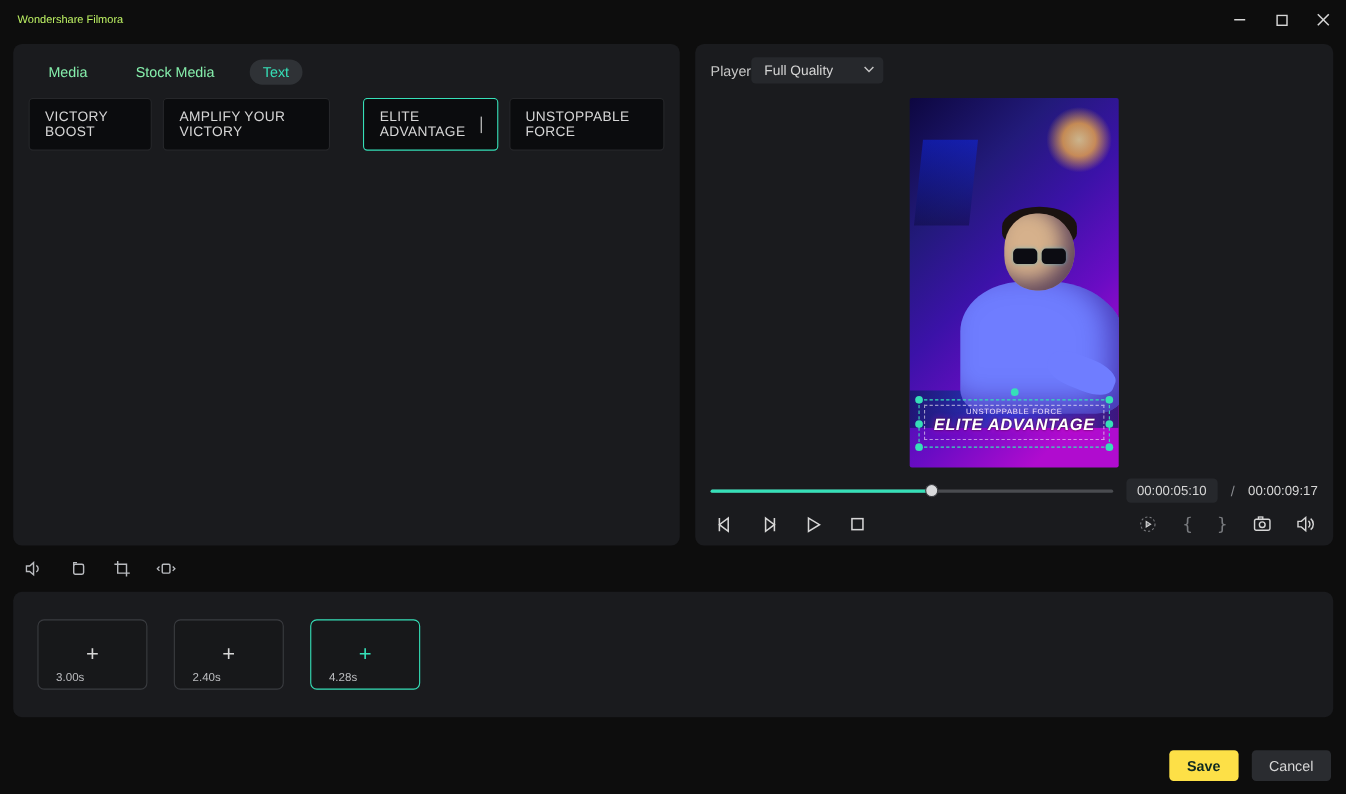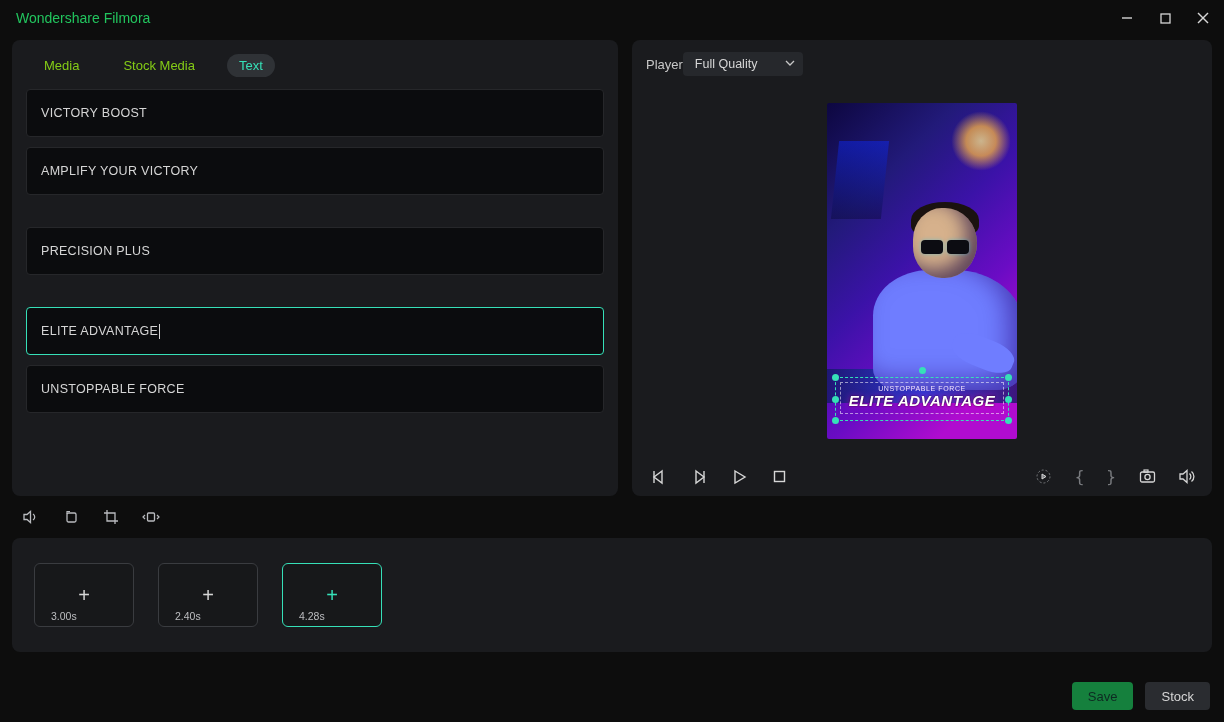--- a/index.html
+++ b/index.html
@@ -12,21 +12,21 @@
   }
 
   
   .titlebar {
     height: 36px;
     display: flex;
     align-items: center;
     justify-content: space-between;
     padding: 0 12px 0 16px;
   }
-  .titlebar .title { font-size: 14px; color: #22c55e; }
+  .titlebar .title { font-size: 10px; color: #bef264; }
   .titlebar .win-controls { display: flex; gap: 20px; align-items: center; }
   .win-btn { width: 18px; height: 18px; display: flex; align-items: center; justify-content: center; cursor: pointer; }
   .win-btn svg { stroke: #d6d6d6; }
 
   
   .main {
     display: flex;
     gap: 14px;
     padding: 4px 12px 0 12px;
   }
@@ -40,34 +40,34 @@
     display: flex;
     flex-direction: column;
   }
   .tabs {
     display: flex;
     align-items: center;
     gap: 20px;
     padding: 14px 20px 12px 20px;
   }
   .tab {
-    color: #84cc16;
+    color: #86efac;
     font-size: 13px;
     cursor: pointer;
     padding: 4px 12px;
     border-radius: 14px;
   }
   .tab.active {
     background: #2f3236;
     color: #36e0b8;
   }
   .text-list {
     padding: 0 14px 14px 14px;
     display: flex;
-    flex-direction: column;
+    flex-direction: row;
     gap: 10px;
     overflow-y: auto;
   }
   .group-gap { height: 12px; }
   .text-item {
     background: #0b0c0e;
     border: 1px solid #26272a;
     border-radius: 4px;
     height: 48px;
     display: flex;
@@ -271,21 +271,21 @@
   }
   .btn {
     height: 28px;
     padding: 0 16px;
     border-radius:4px;
     display:flex; align-items:center; justify-content:center;
     font-size:13px;
     cursor:pointer;
     background:#2a2c30; color:#d6d6d6;
   }
-  .btn.primary { background:#15803d; color:#0e2a22; font-weight:400; }
+  .btn.primary { background:#fde047; color:#0e2a22; font-weight:700; }
 </style>
 </head>
 <body>
 
 <div class="titlebar">
   <div class="title">Wondershare Filmora</div>
   <div class="win-controls">
     <div class="win-btn">
       <svg width="12" height="12" viewBox="0 0 12 12">
           <line x1="1" y1="6" x2="11" y2="6" stroke-width="1.4"></line>
@@ -314,23 +314,20 @@
       <div class="tab active">Text</div>
     </div>
     <div class="text-list">
       <div class="text-item">
           <span>VICTORY BOOST</span>
         </div>
       <div class="text-item">
           <span>AMPLIFY YOUR VICTORY</span>
         </div>
       <div class="group-gap"></div>
-      <div class="text-item">
-          <span>PRECISION PLUS</span>
-        </div>
       <div class="group-gap"></div>
       <div class="text-item editing">
         <span>ELITE ADVANTAGE</span>
           <span class="cursor"></span>
       </div>
       <div class="text-item">
           <span>UNSTOPPABLE FORCE</span>
         </div>
     </div>
   </div>
@@ -371,20 +368,31 @@
             <span class="handle h-ml"></span>
             <span class="handle h-mr"></span>
           <div class="inner-overlay">
             <div class="ov-sub">UNSTOPPABLE FORCE</div>
             <div class="ov-main">ELITE ADVANTAGE</div>
           </div>
         </div>
       </div>
     </div>
 
+    <div class="scrub-row">
+      <div class="scrub">
+        <div class="scrub-track">
+            <div class="scrub-fill" style="width: 55%;"></div>
+            <div class="scrub-thumb" style="left: 55%;"></div>
+          </div>
+      </div>
+      <div class="time-box">00:00:05:10</div>
+      <div class="time-sep">/</div>
+      <div class="time-total">00:00:09:17</div>
+    </div>
 
     <div class="transport-row">
       <div class="transport-left">
         <div class="ticon">
             <svg width="16" height="16" viewBox="0 0 16 16">
               <polygon points="11,2 3,8 11,14" fill="none" stroke-width="1.4"></polygon>
               <line x1="3" y1="2" x2="3" y2="14" stroke-width="1.4"></line>
             </svg>
           </div>
         <div class="ticon">
@@ -470,14 +478,14 @@
     <div class="dur">2.40s</div>
   </div>
   <div class="clip active">
     <div class="plus">+</div>
     <div class="dur">4.28s</div>
   </div>
 </div>
 
 <div class="footer">
   <div class="btn primary">Save</div>
-  <div class="btn">Stock</div>
+  <div class="btn">Cancel</div>
 </div>
 
 </body></html>

